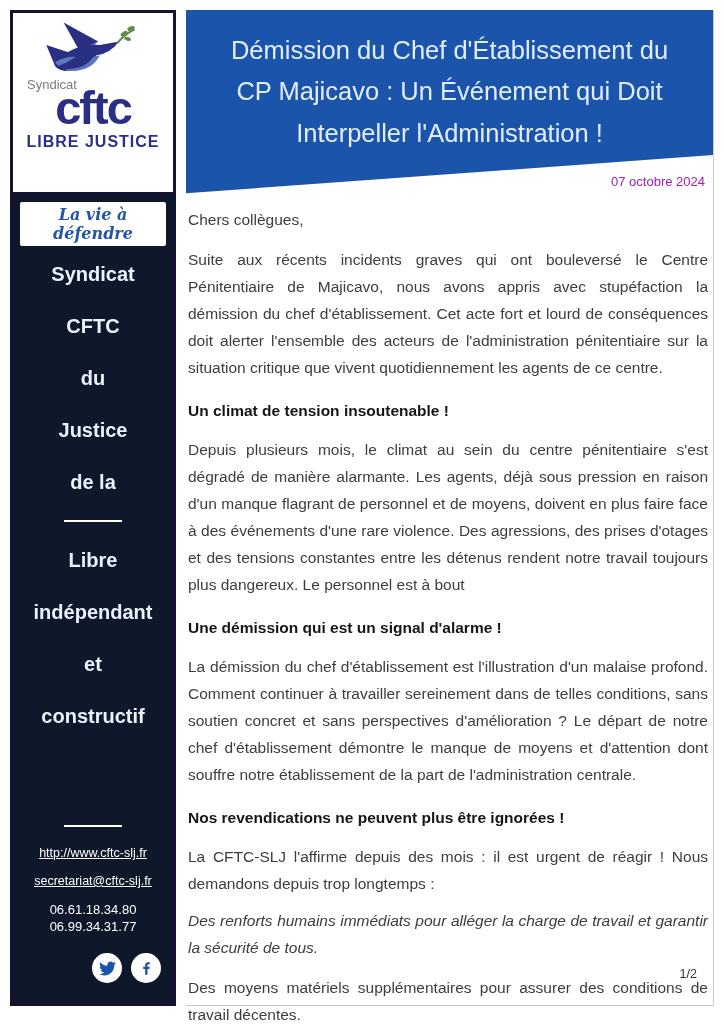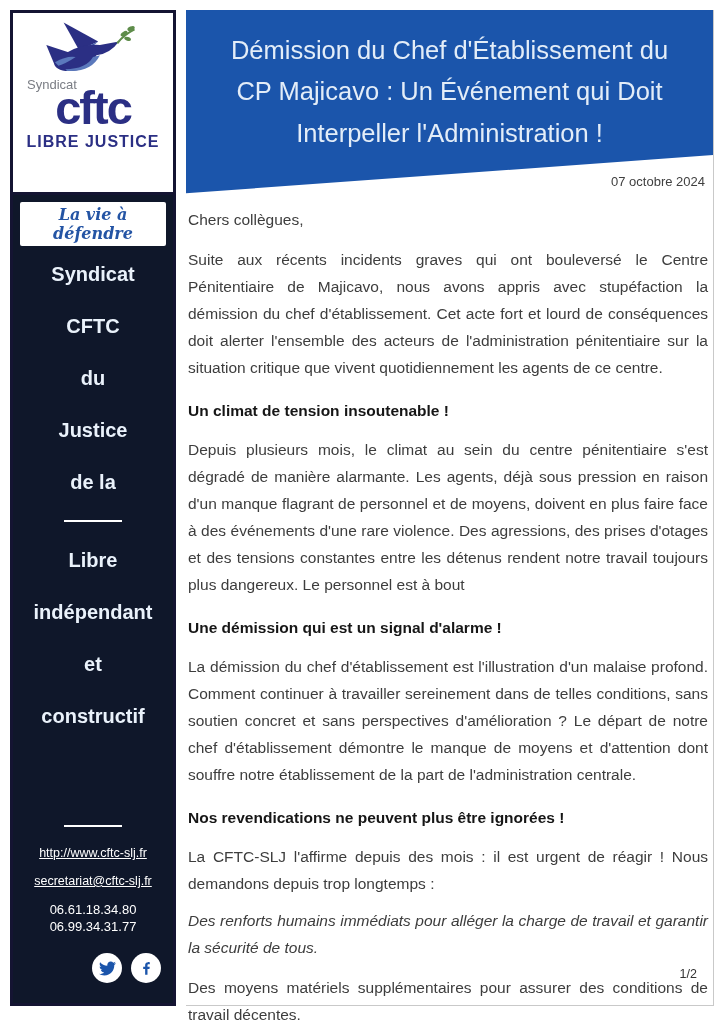--- a/index.html
+++ b/index.html
@@ -31,21 +31,21 @@
                  display:flex;align-items:center;justify-content:center;cursor:pointer;}
 
   
   .main{position:absolute;left:186px;top:10px;width:528px;height:996px;box-sizing:border-box;
         border-right:1px solid #c9c9c9;border-bottom:1px solid #c9c9c9;}
   .header-band{position:relative;height:186px;}
   .header-blue{position:absolute;left:0;top:0;right:0;bottom:0;background:#1B55AB;
                clip-path:polygon(0 0,100% 0,100% 78%,0 98.5%);}
   .header-title{position:relative;padding:20px 30px 0;text-align:center;
                 color:#E3EDF8;font-size:25.5px;line-height:1.62;}
-  .header-date{position:absolute;right:8px;top:164px;font-size:13px;color:#404040;}
+  .header-date{position:absolute;right:8px;top:164px;font-size:13px;color:#a21caf;}
 
   .body-text{padding:10px 5px 0 2px;color:#3d3d3d;font-size:15.5px;line-height:27px;}
   .p{text-align:justify;margin:13px 0 0;}
   .h{font-weight:700;color:#161616;margin:16px 0 0;text-align:left;}
   .h + .p{margin-top:12px;}
   .p.tight{margin-top:10px;font-style:italic;}
   .salutation{text-align:left;margin:0;}
 
   .page-num{position:absolute;right:16px;bottom:24px;font-size:12.5px;color:#333333;}
 </style>

